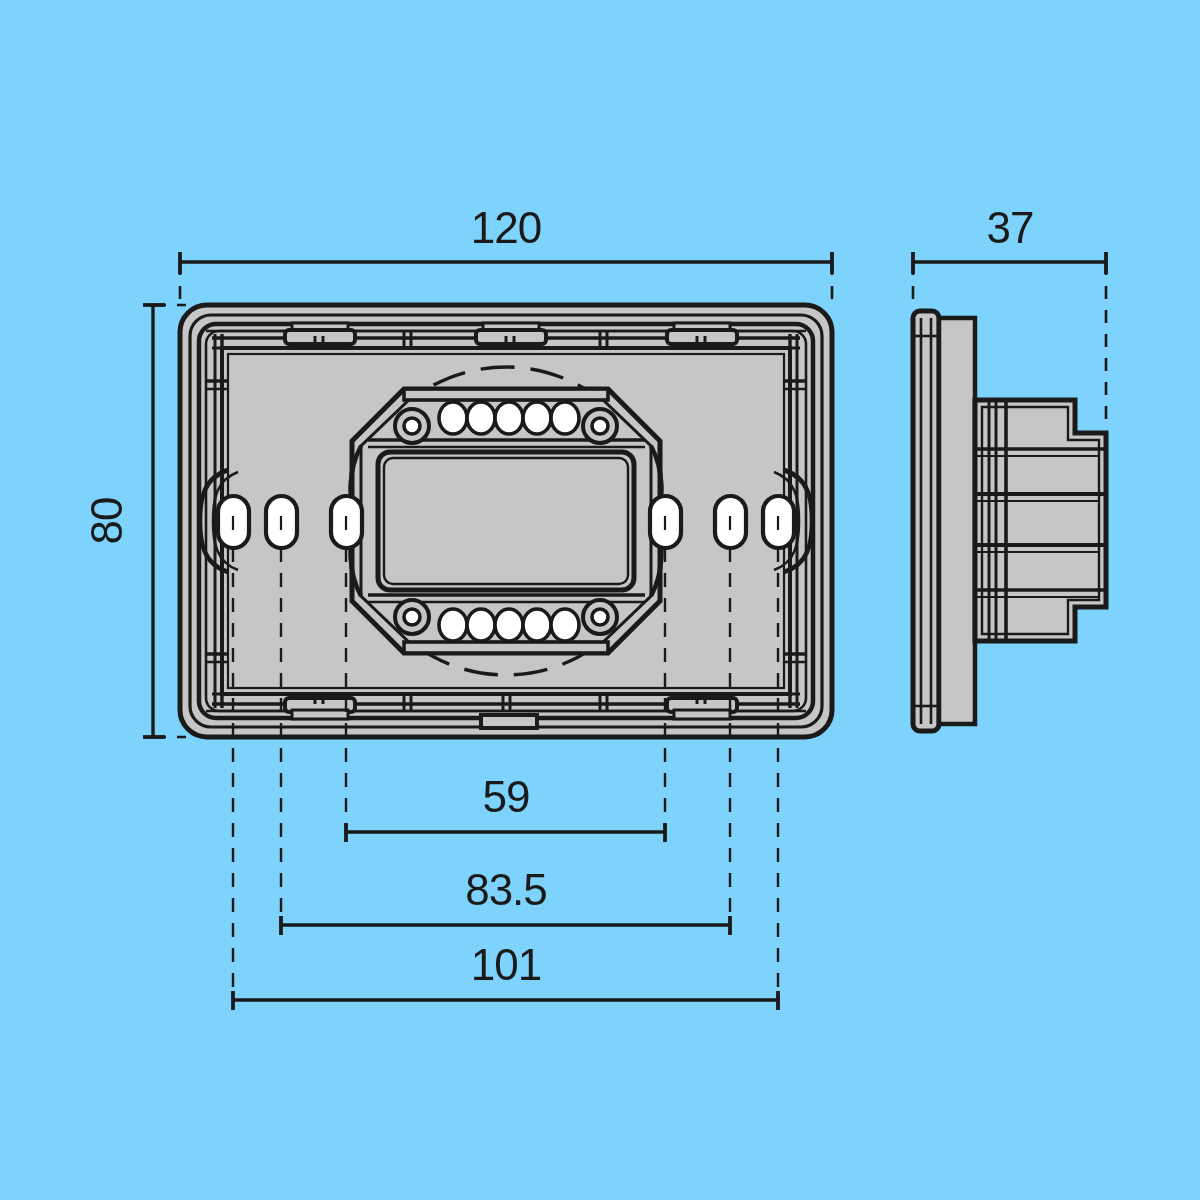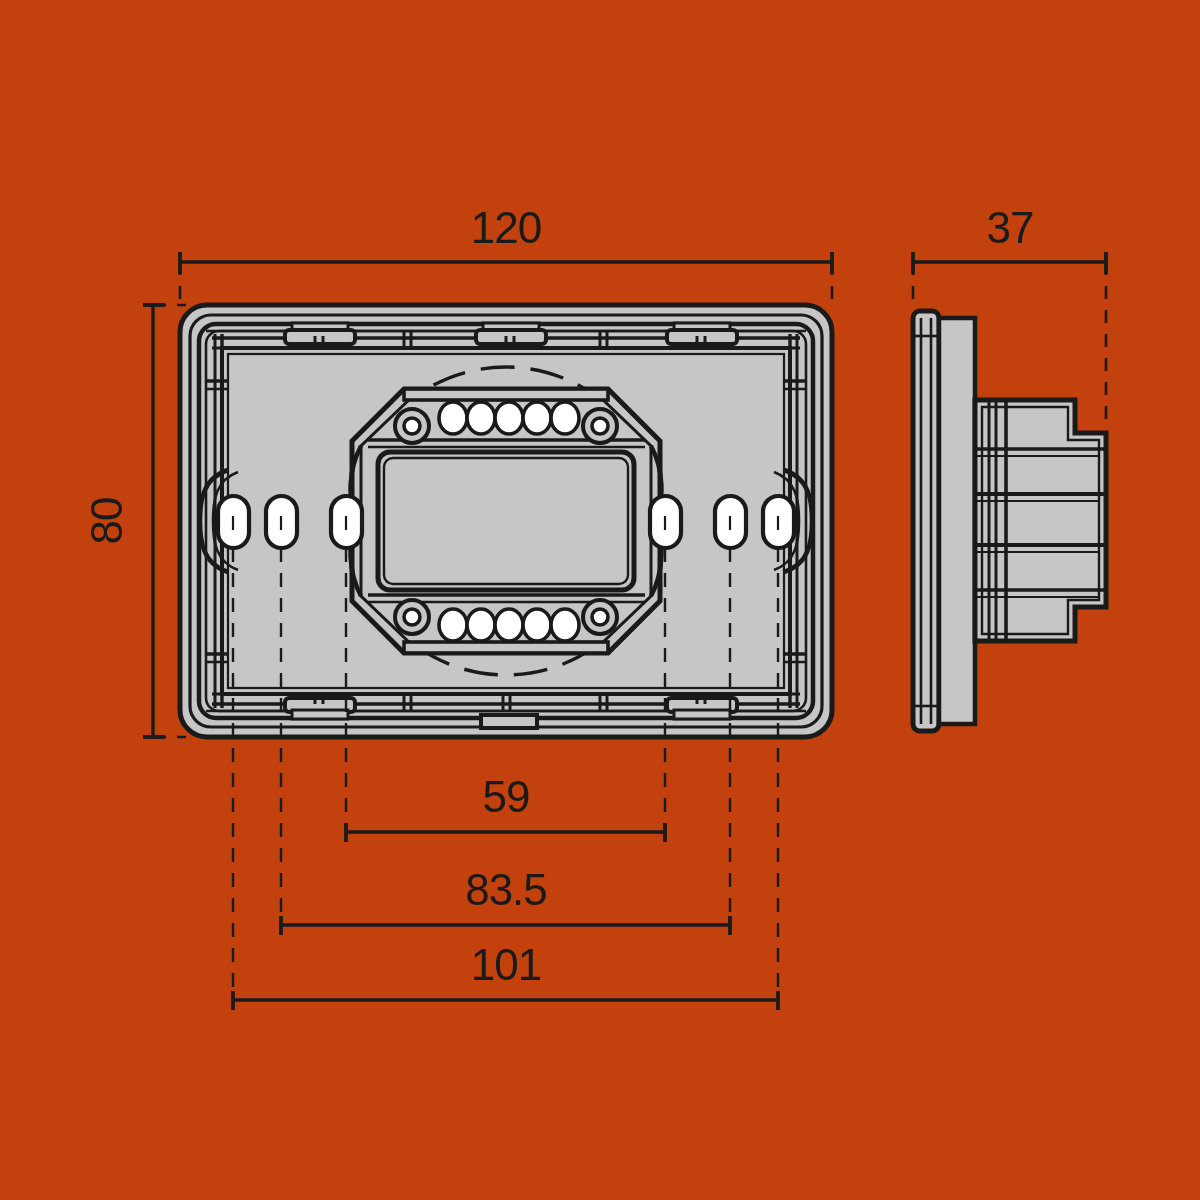--- a/index.html
+++ b/index.html
@@ -1,18 +1,18 @@
 <!DOCTYPE html>
 <html><head>
 <meta charset="utf-8">
 <title>Technical Drawing</title>
 <style>
   html,body{margin:0;padding:0;background:#ffffff;}
   body{width:1200px;height:1200px;font-family:"Liberation Sans",sans-serif;overflow:hidden;}
-  #stage{position:relative;width:1200px;height:1200px;background:#c2410c;}
+  #stage{position:relative;width:1200px;height:1200px;background:#7dd3fc;}
   svg{display:block;}
   .dimtext{font-family:"Liberation Sans",sans-serif;font-size:44px;fill:#1a1a1a;
            text-anchor:middle;letter-spacing:-1px;}
 </style>
 </head>
 <body>
 
 <div id="stage">
 <svg width="1200" height="1200" viewBox="0 0 1200 1200">
 

